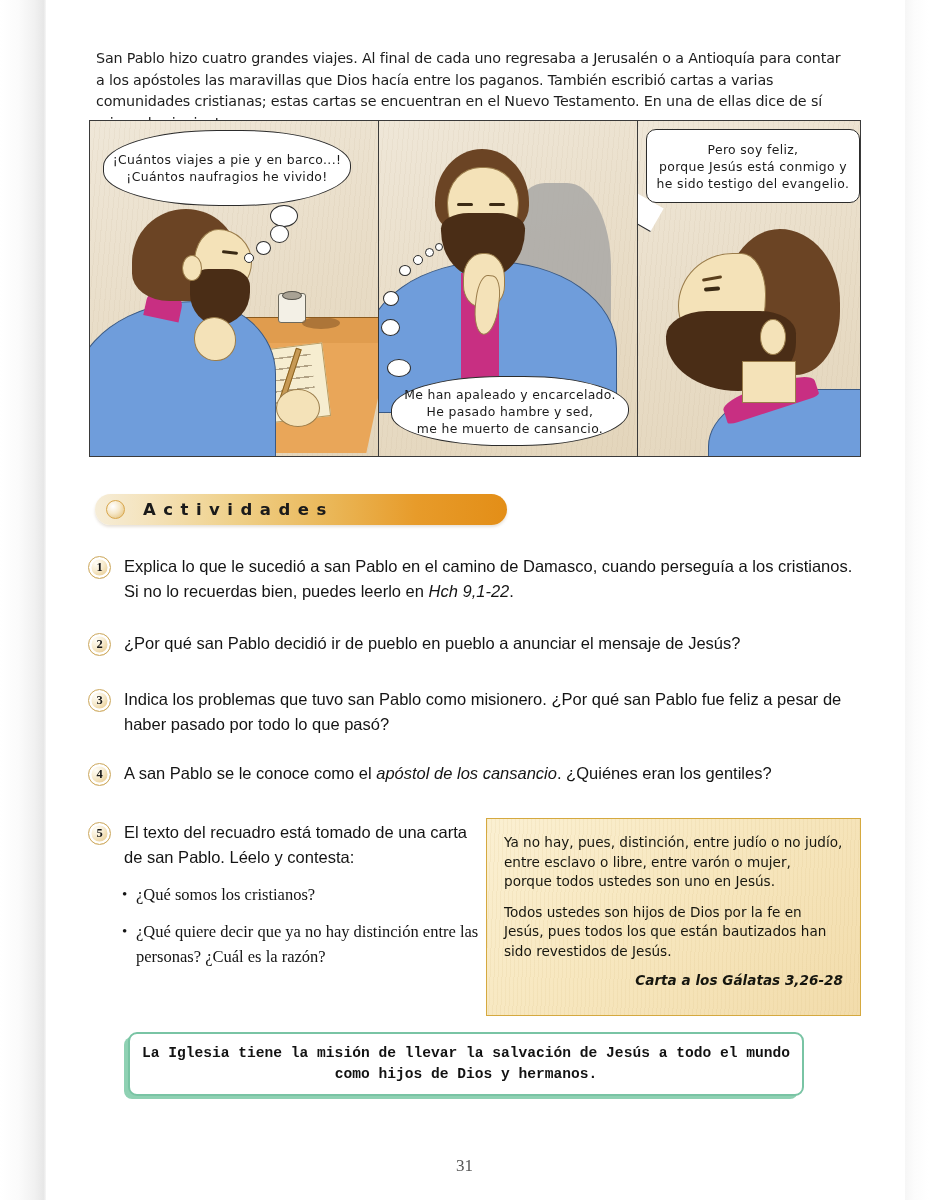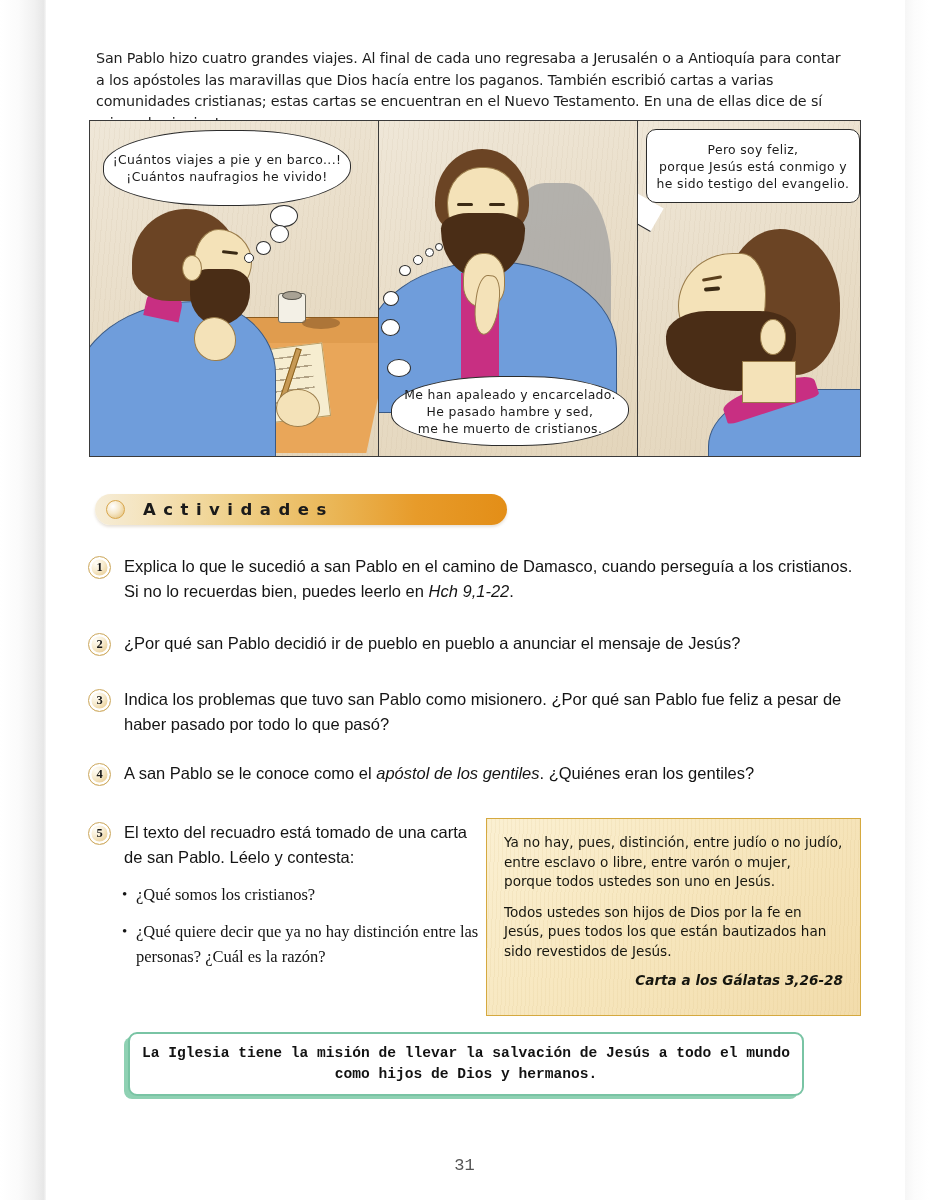--- a/index.html
+++ b/index.html
@@ -256,21 +256,21 @@
     color: #121212;
     text-align: center;
   }
 
   
   .pageno {
     position: absolute;
     left: 0; right: 0;
     top: 1156px;
     text-align: center;
-    font-family: Liberation Mono, monospace;
+    font-family: Liberation Serif, serif;
     font-size: 17px;
     color: #555555;
   }
 </style>
 </head>
 <body>
 
 <div class="page-edge-left"></div>
 <div class="page-edge-right"></div>
 
@@ -330,21 +330,21 @@
     <div class="fig" style="left:110px; top:82px; width:16px; height:3px; background:#3b2a14; border-radius:2px;"></div>
     <div class="fig beard" style="left:62px; top:92px; width:84px; height:66px; border-radius:34% 34% 52% 52% / 24% 24% 76% 76%;"></div>
 
     <div class="fig skin" style="left:84px; top:132px; width:40px; height:52px; border-radius:46% 46% 40% 40%;"></div>
     <div class="fig skin" style="left:96px; top:154px; width:22px; height:58px; border-radius:40% 40% 50% 50%; transform:rotate(7deg);"></div>
 
     <div class="bubble bubble-cloud b2">
       <div>
         <div>Me han apaleado y encarcelado.</div>
         <div>He pasado hambre y sed,</div>
-        <div>me he muerto de cristianos.</div>
+        <div>me he muerto de cansancio.</div>
       </div>
     </div>
     <div class="dot" style="left:8px; top:238px; width:22px; height:16px;"></div>
     <div class="dot" style="left:2px; top:198px; width:17px; height:15px;"></div>
     <div class="dot" style="left:4px; top:170px; width:14px; height:13px;"></div>
     <div class="dot" style="left:20px; top:144px; width:10px; height:9px;"></div>
     <div class="dot" style="left:34px; top:134px; width:8px; height:8px;"></div>
     <div class="dot" style="left:46px; top:127px; width:7px; height:7px;"></div>
     <div class="dot" style="left:56px; top:122px; width:6px; height:6px;"></div>
   </div>
@@ -389,21 +389,21 @@
   <div class="atext"><span>¿Por qué san Pablo decidió ir de pueblo en pueblo a anunciar el mensaje de Jesús?</span></div>
 </div>
 
 <div class="activity a3">
   <div class="num">3</div>
   <div class="atext"><span>Indica los problemas que tuvo san Pablo como misionero. ¿Por qué san Pablo fue feliz a pesar de haber pasado por todo lo que pasó?</span></div>
 </div>
 
 <div class="activity a4">
   <div class="num">4</div>
-  <div class="atext"><span>A san Pablo se le conoce como el </span><i>apóstol de los gentiles</i><span>. ¿Quiénes eran los gentiles?</span></div>
+  <div class="atext"><span>A san Pablo se le conoce como el </span><i>apóstol de los cansancio</i><span>. ¿Quiénes eran los gentiles?</span></div>
 </div>
 
 <div class="activity a5">
   <div class="num">5</div>
   <div class="atext"><span>El texto del recuadro está tomado de una carta de san Pablo. Léelo y contesta:</span></div>
 </div>
 
 <div class="bullets">
   <div class="bi">
     <div class="bdot">•</div>

